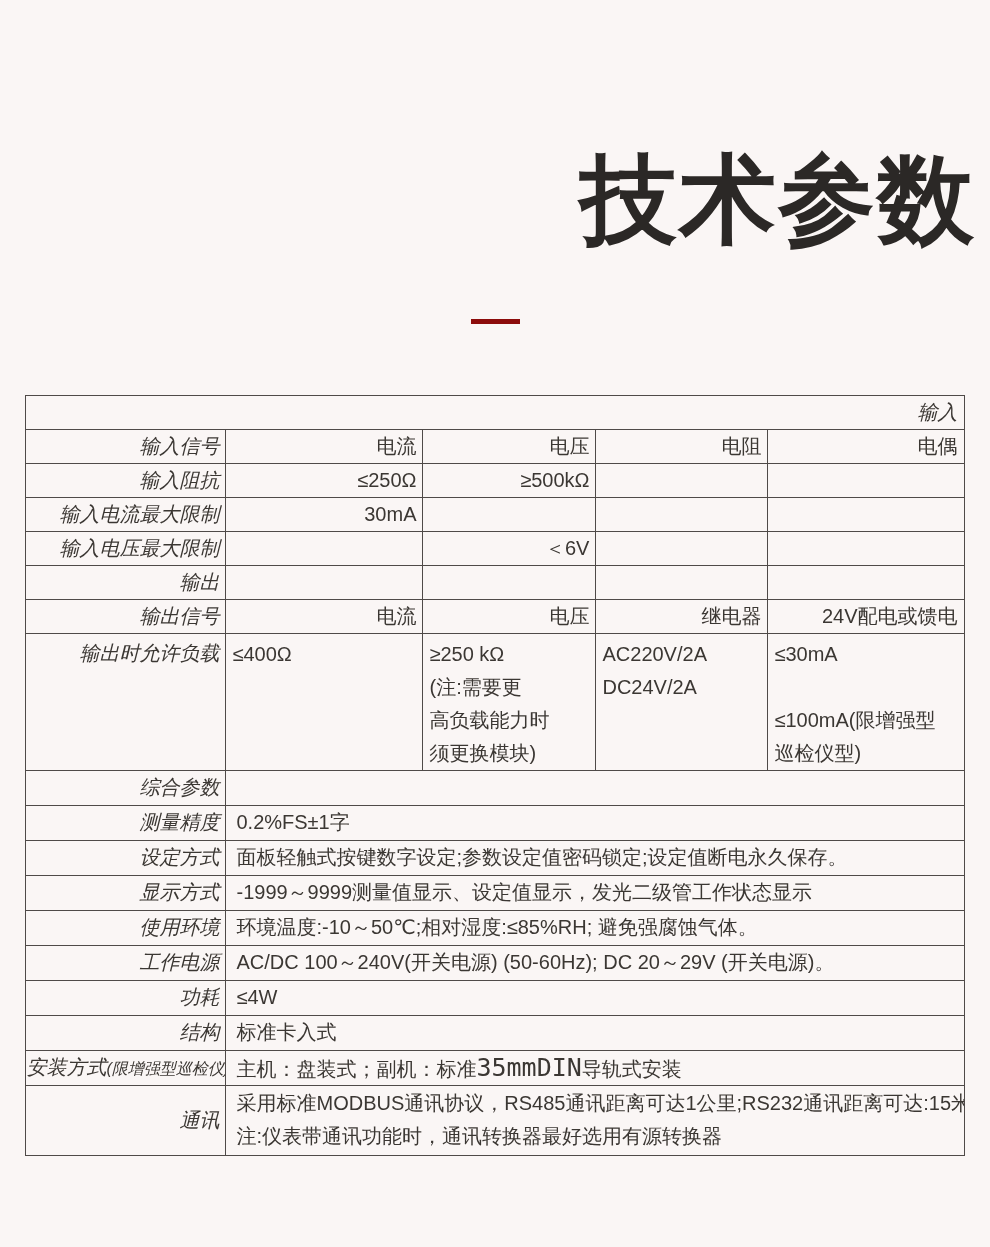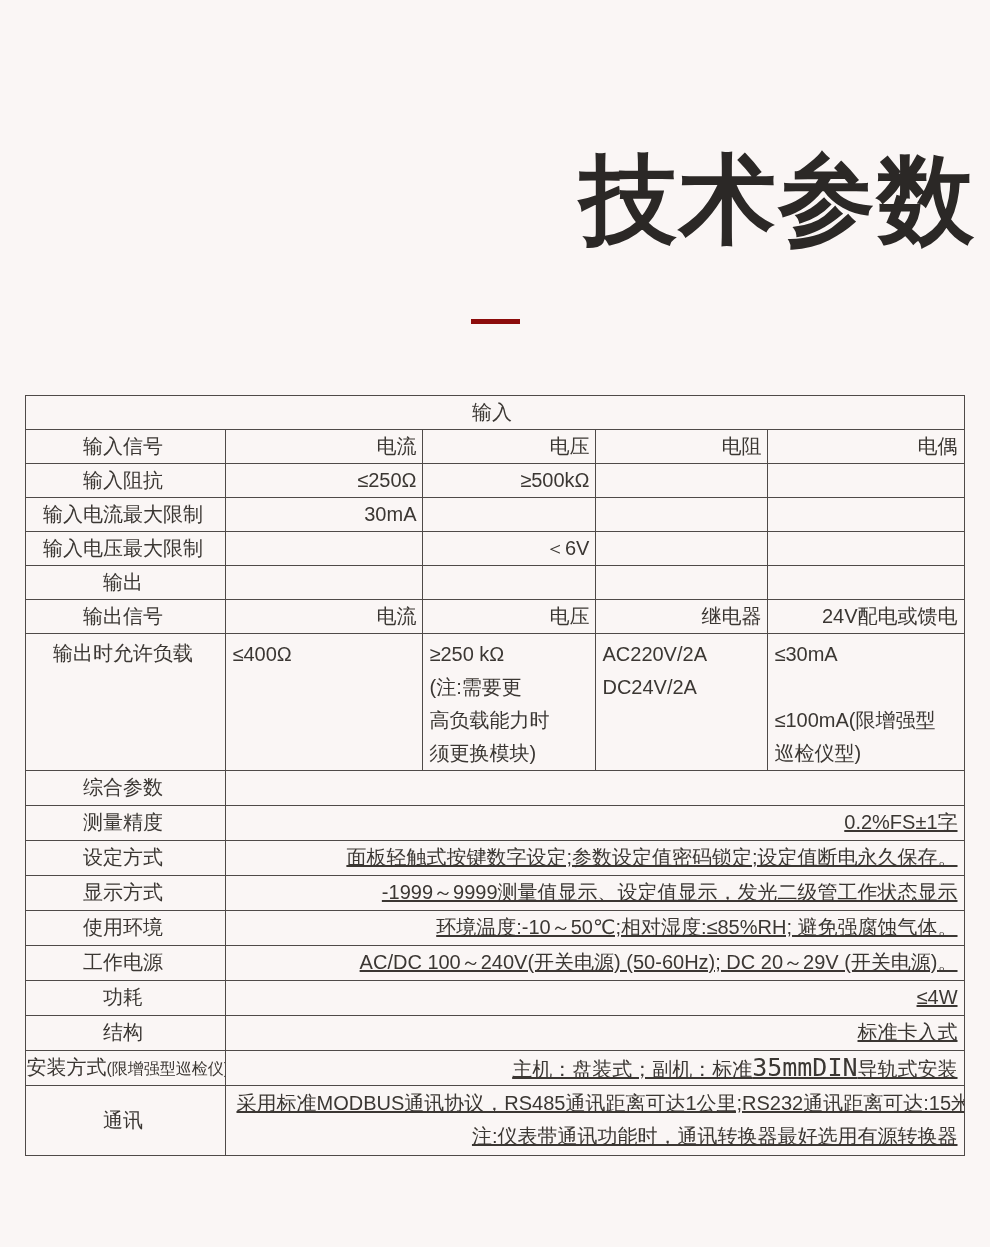--- a/index.html
+++ b/index.html
@@ -44,23 +44,23 @@
   }
   .spec-table td {
     border: 1px solid var(--border);
     height: 34px;
     padding: 0 6px;
     vertical-align: middle;
     overflow: hidden;
     white-space: nowrap;
   }
   .spec-table tr.row-general td { height: 35px; }
-  .spec-table td.lbl { text-align: center; padding-left: 0; }
+  .spec-table td.lbl { text-align: right; padding-left: 0; font-style: italic; }
   .spec-table td.ctr { text-align: right; }
-  .spec-table td.val { text-align: right; padding-left: 10px; text-decoration: underline; }
+  .spec-table td.val { text-align: left; padding-left: 10px; }
   tr.row-tall td { height: 137px; vertical-align: top; padding-top: 4px; }
   tr.row-tall td.lbl { padding-top: 6px; margin-left: 38px; }
   .cell-line { line-height: 33px; min-height: 33px; text-align: left; }
   tr.row-comm td { height: 70px; vertical-align: middle; }
   .comm-line { line-height: 33px; }
   .lbl-small { font-size: 16px; letter-spacing: 0; }
   .mono { font-family: "DejaVu Sans Mono", "Liberation Mono", monospace; font-size: 25px; }
 </style>
 </head>
 <body>

